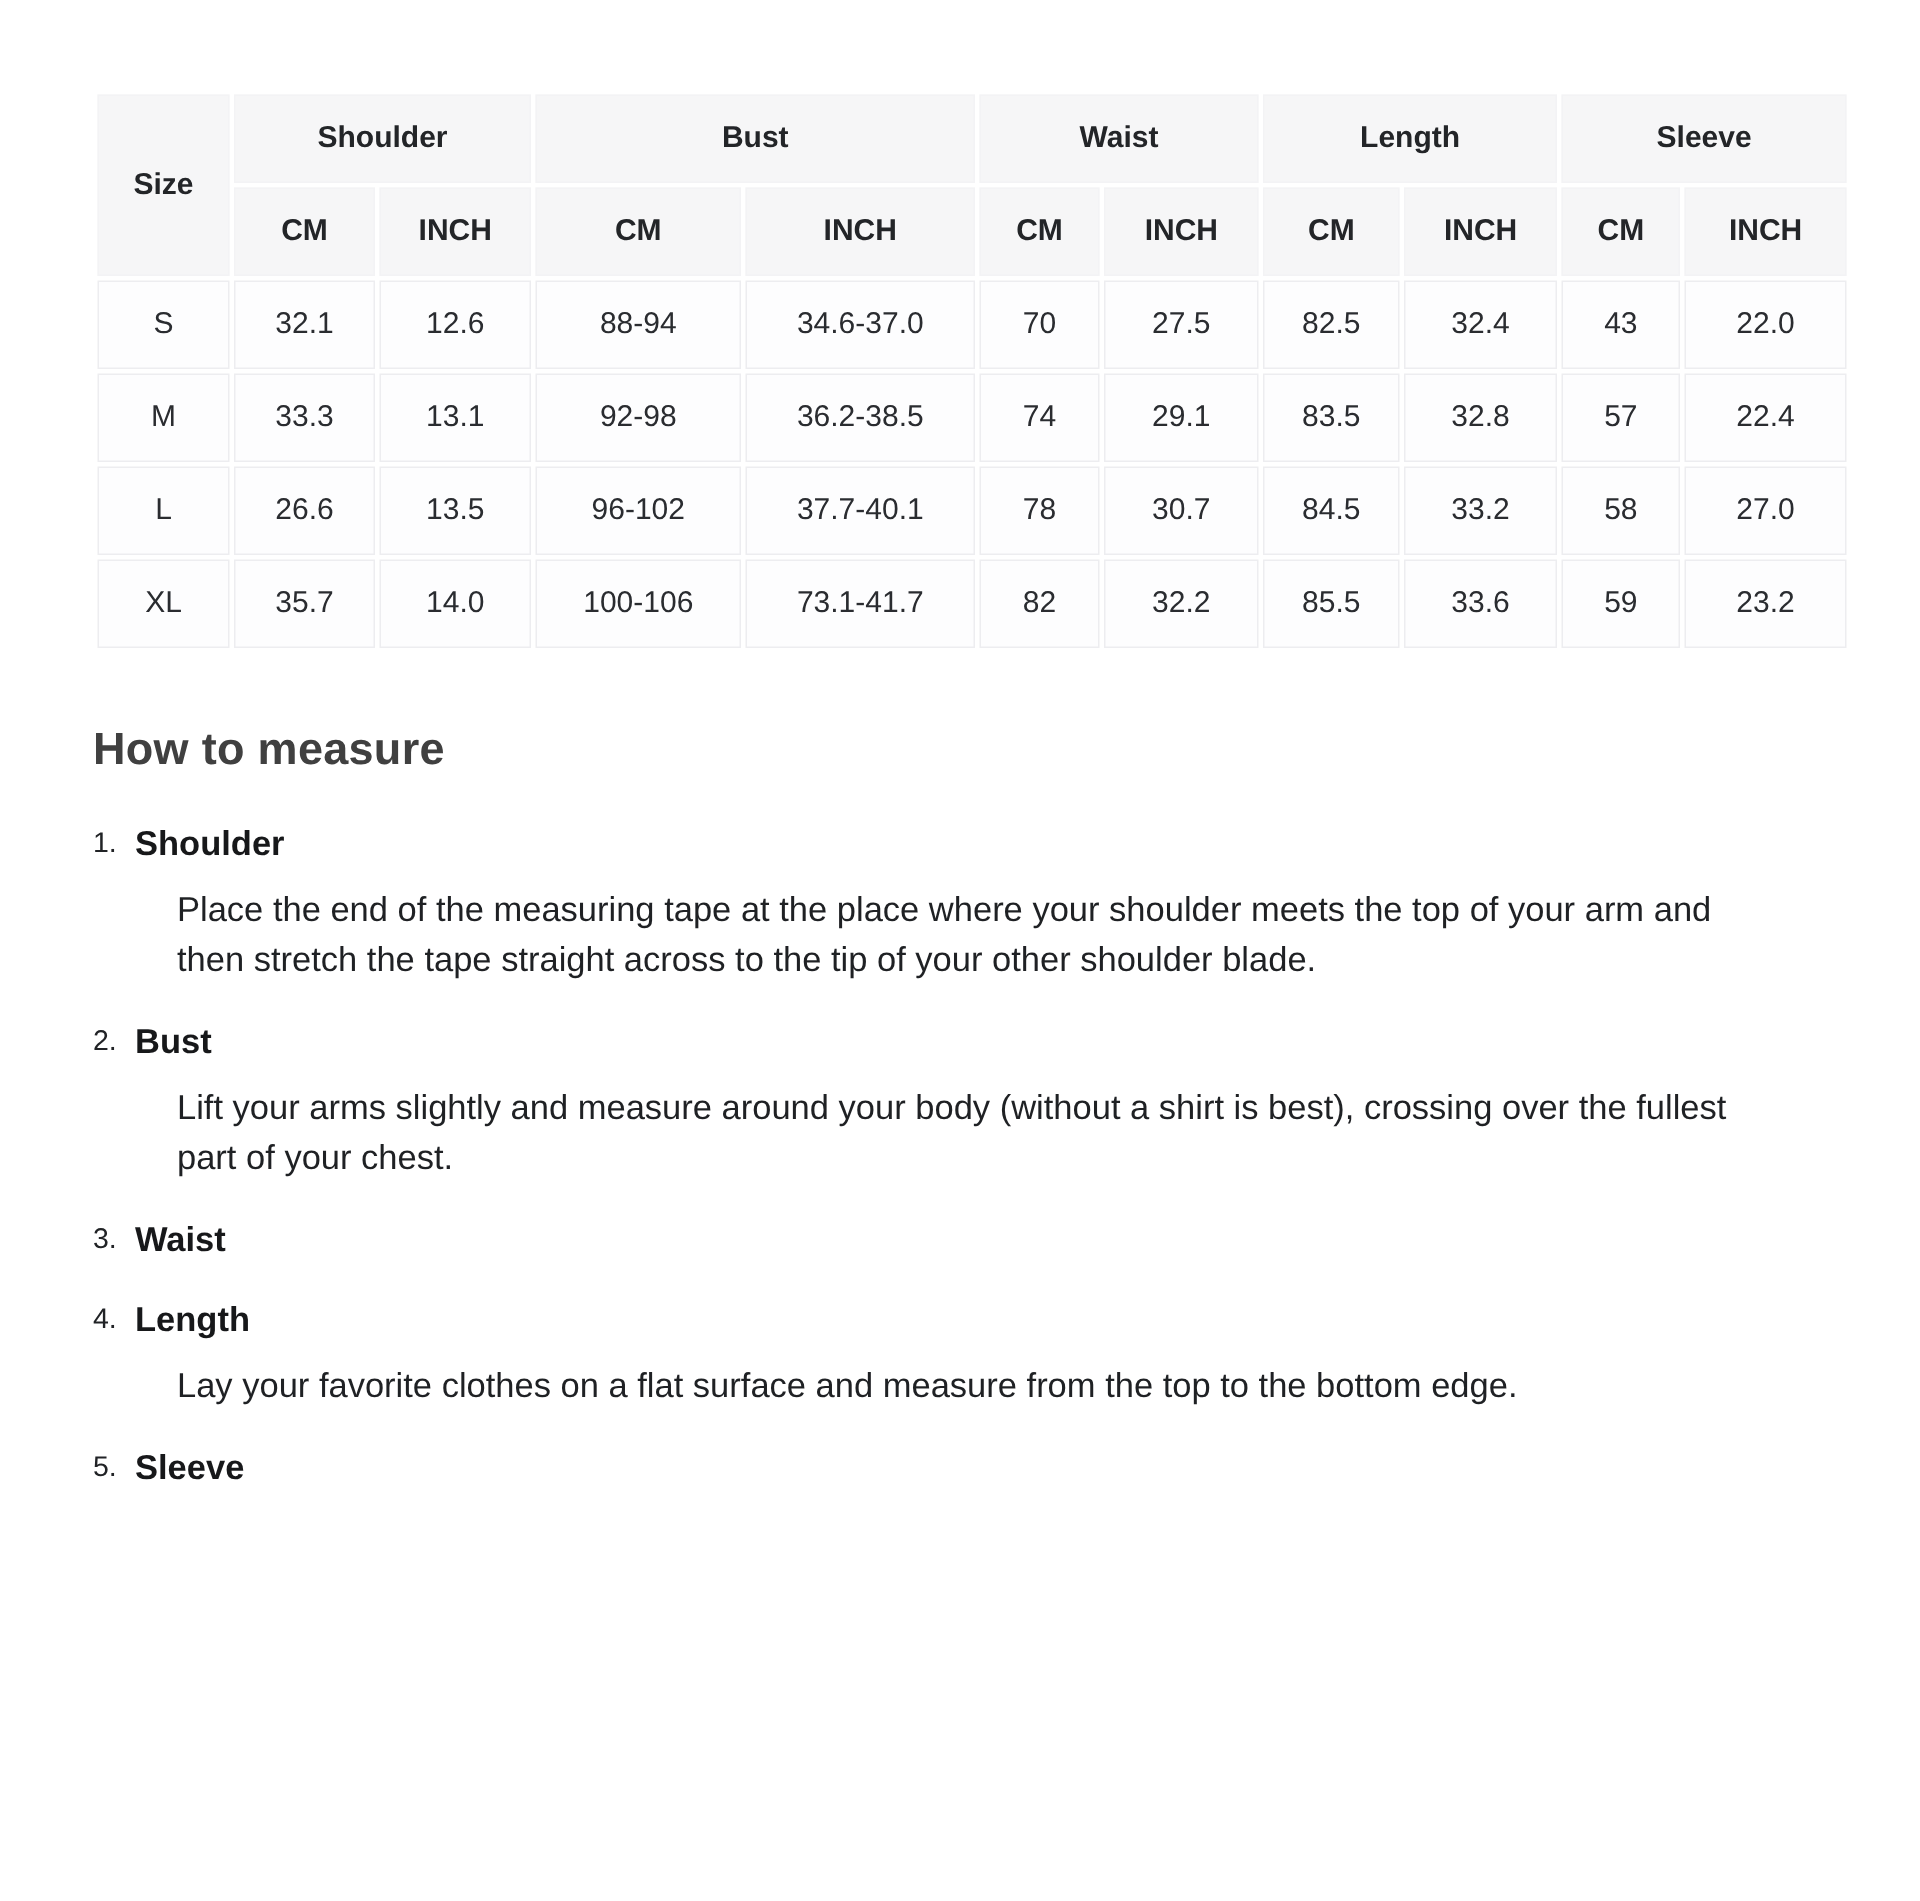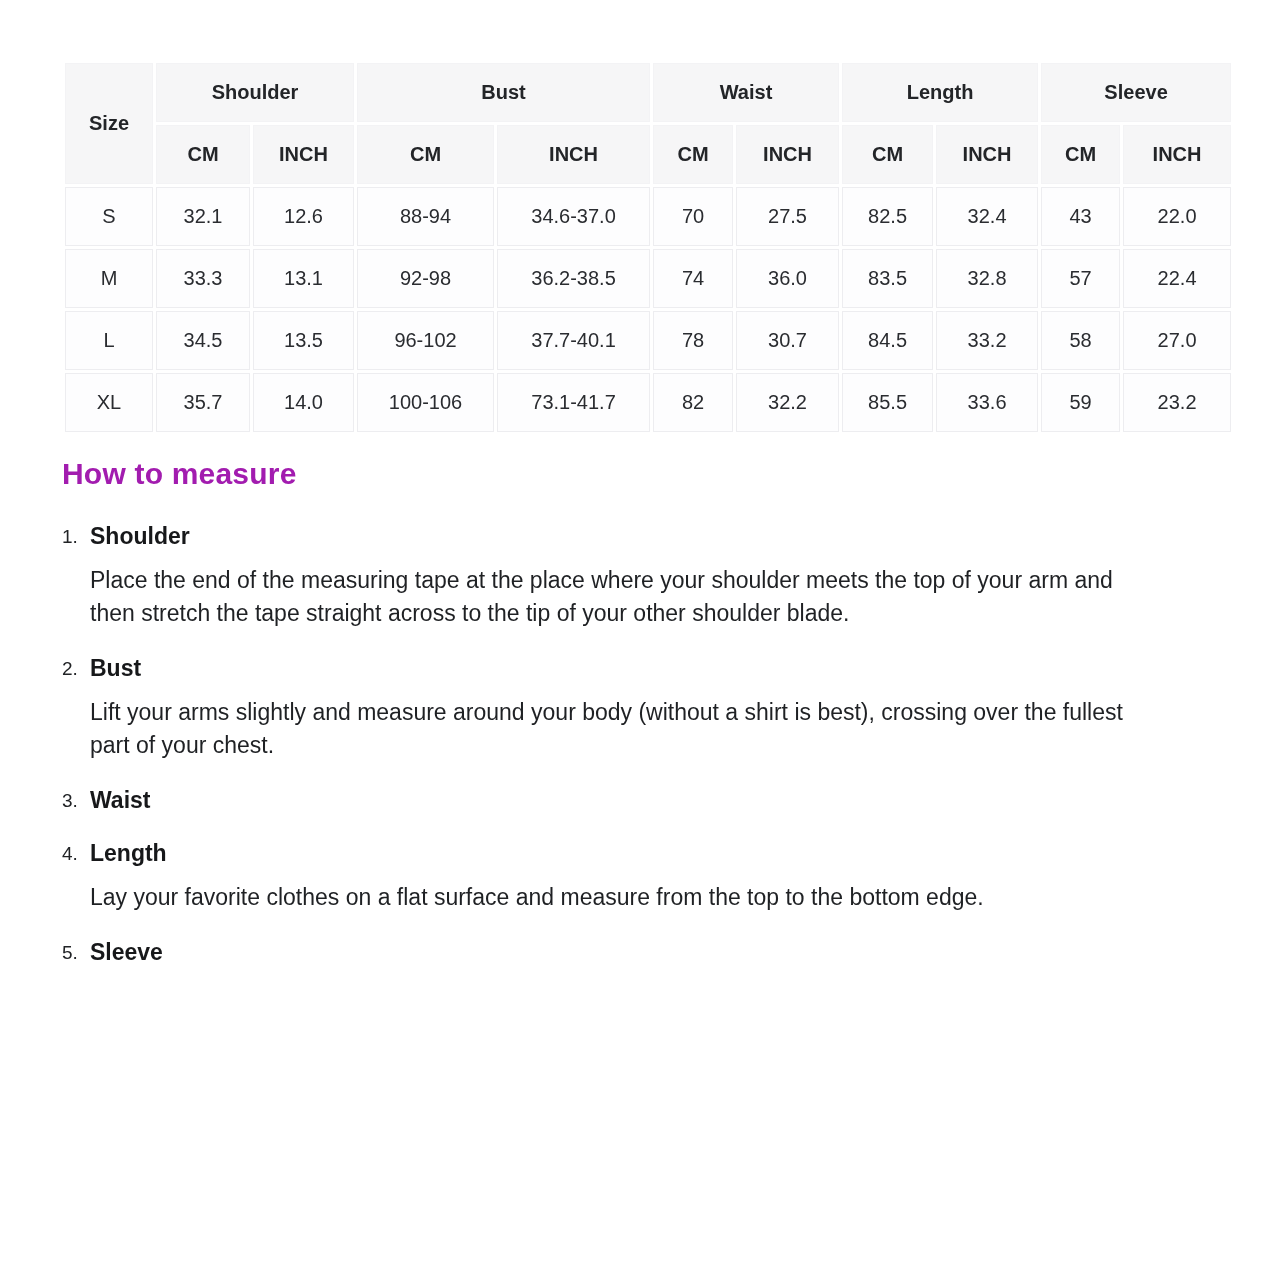--- a/index.html
+++ b/index.html
@@ -48,24 +48,24 @@
   col.c-bu-in  { width: 153px; }
   col.c-wa-cm  { width: 80px;  }
   col.c-wa-in  { width: 103px; }
   col.c-le-cm  { width: 91px;  }
   col.c-le-in  { width: 102px; }
   col.c-sl-cm  { width: 79px;  }
   col.c-sl-in  { width: 108px; }
 
   
   h2.htm-title {
-    margin-top: 22px;
+    margin-top: 48px;
     font-size: 30px;
     font-weight: bold;
-    color: #a21caf;
+    color: #404040;
     letter-spacing: 0.2px;
   }
   p.htm-intro {
     margin-top: 22px;
     font-size: 23px;
     line-height: 33px;
     max-width: 1090px;
     color: #1f2124;
   }
   ol.steps {
@@ -90,20 +90,21 @@
     font-weight: bold;
     color: #17181a;
     line-height: 30px;
   }
   li.step .step-desc {
     margin-top: 13px;
     font-size: 23px;
     line-height: 33px;
     color: #1f2124;
     max-width: 1060px;
+    margin-left: 28px;
   }
   li.step:nth-child(1) .step-desc { max-width: 1030px; }
   li.step:nth-child(2) .step-desc { max-width: 1045px; }
   li.step:nth-child(5) .step-desc { max-width: 1000px; }
 </style>
 </head>
 <body>
 
 <main>
 
@@ -157,29 +158,29 @@
           <td>43</td>
           <td>22.0</td>
         </tr>
         <tr>
           <td>M</td>
           <td>33.3</td>
           <td>13.1</td>
           <td>92-98</td>
           <td>36.2-38.5</td>
           <td>74</td>
-          <td>36.0</td>
+          <td>29.1</td>
           <td>83.5</td>
           <td>32.8</td>
           <td>57</td>
           <td>22.4</td>
         </tr>
         <tr>
           <td>L</td>
-          <td>34.5</td>
+          <td>26.6</td>
           <td>13.5</td>
           <td>96-102</td>
           <td>37.7-40.1</td>
           <td>78</td>
           <td>30.7</td>
           <td>84.5</td>
           <td>33.2</td>
           <td>58</td>
           <td>27.0</td>
         </tr>

